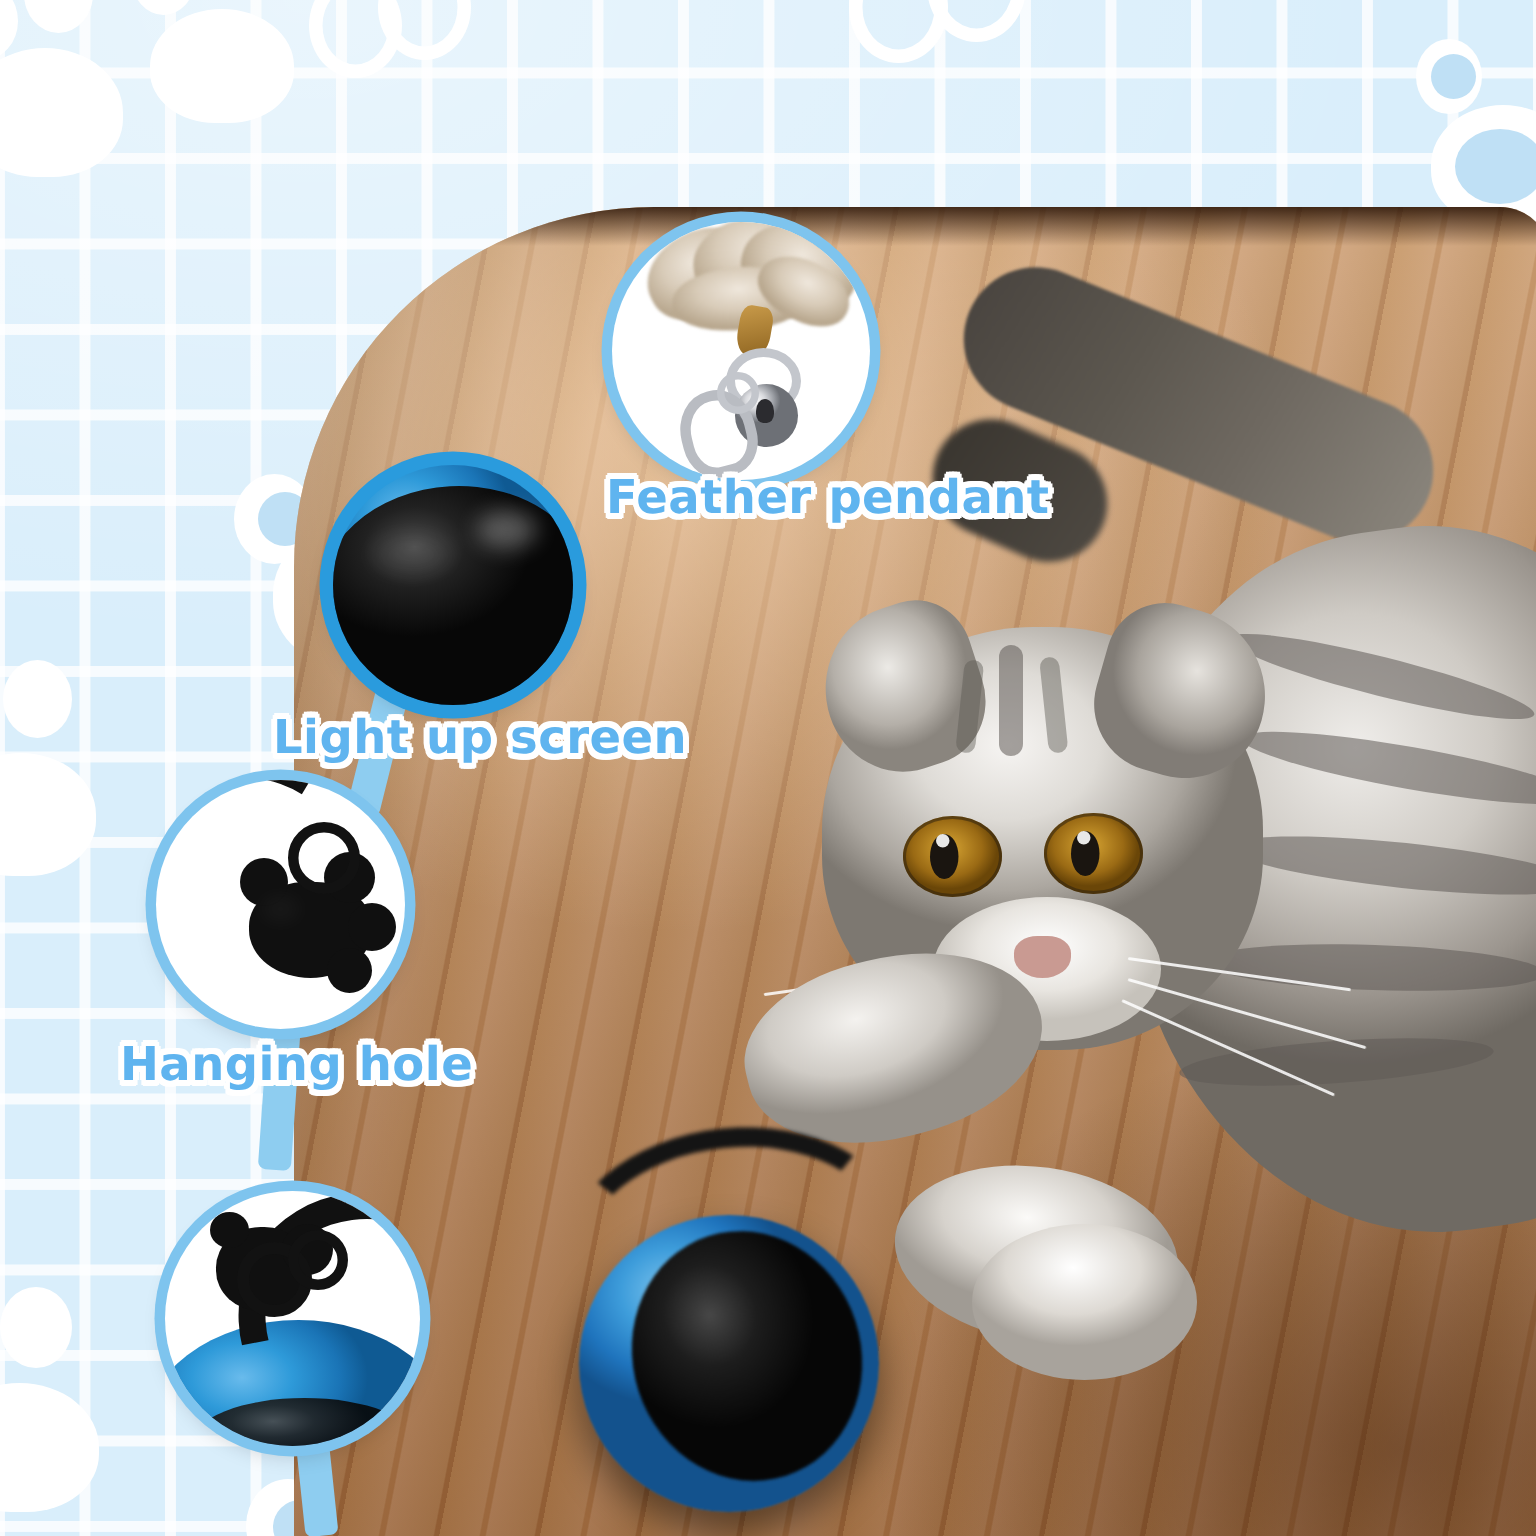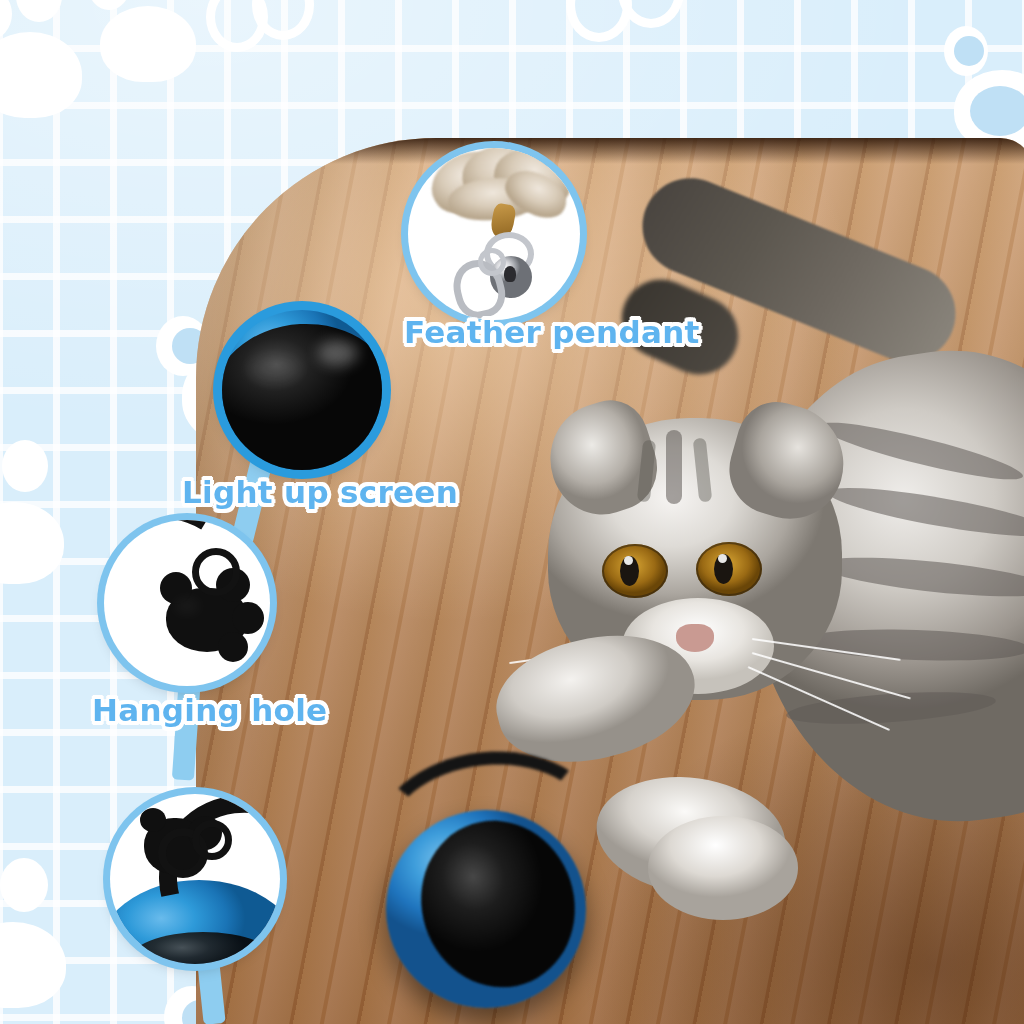--- a/index.html
+++ b/index.html
@@ -336,21 +336,21 @@
       <div class="paw-handle" style="left:112px;top:48px;width:34px;height:34px;"></div>
       <div class="paw-handle" style="left:128px;top:82px;width:32px;height:32px;"></div>
       <div class="paw-handle" style="left:114px;top:112px;width:30px;height:30px;"></div>
       <div class="paw-handle" style="left:56px;top:52px;width:32px;height:32px;"></div>
 
       <div class="ring-hole" style="left:88px;top:28px;width:34px;height:34px;"></div>
 
       <div class="shine" style="left:70px;top:78px;width:26px;height:16px;opacity:.16;"></div>
     </div>
   </div>
-  <div class="feat-label" style="left:92px;top:692px;">Hanging hole</div>
+  <div class="feat-label" style="left:80px;top:692px;">Hanging hole</div>
 
   <div class="callout ringed" style="left:110px;top:794px;width:170px;height:170px;">
     <div style="position:absolute;inset:0;">
 
       <div class="c-ball-blue" style="left:-16px;top:86px;width:210px;height:160px;border-radius:50% 50% 46% 46%;"></div>
       <div class="c-ball-black" style="left:18px;top:138px;width:150px;height:60px;border-radius:50%;opacity:.9;"></div>
 
       <div class="paw-handle-arm" style="left:46px;top:4px;width:160px;height:140px;transform:rotate(34deg);border-width:18px;"></div>
 
       <div class="paw-handle" style="left:34px;top:24px;width:62px;height:56px;border-radius:48%;"></div>

